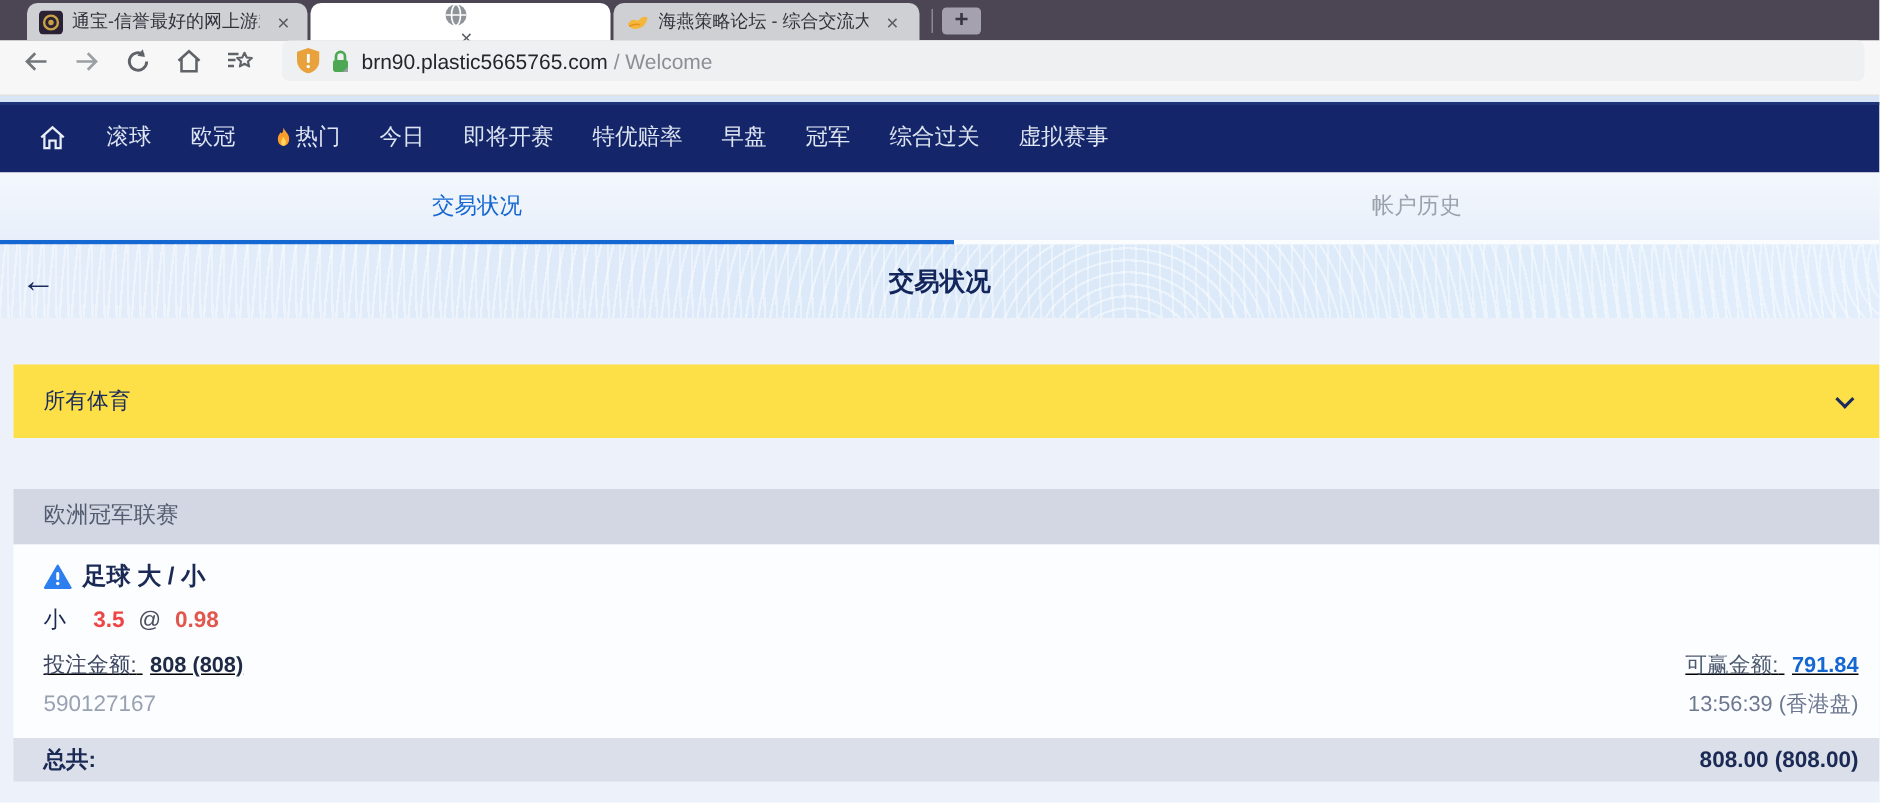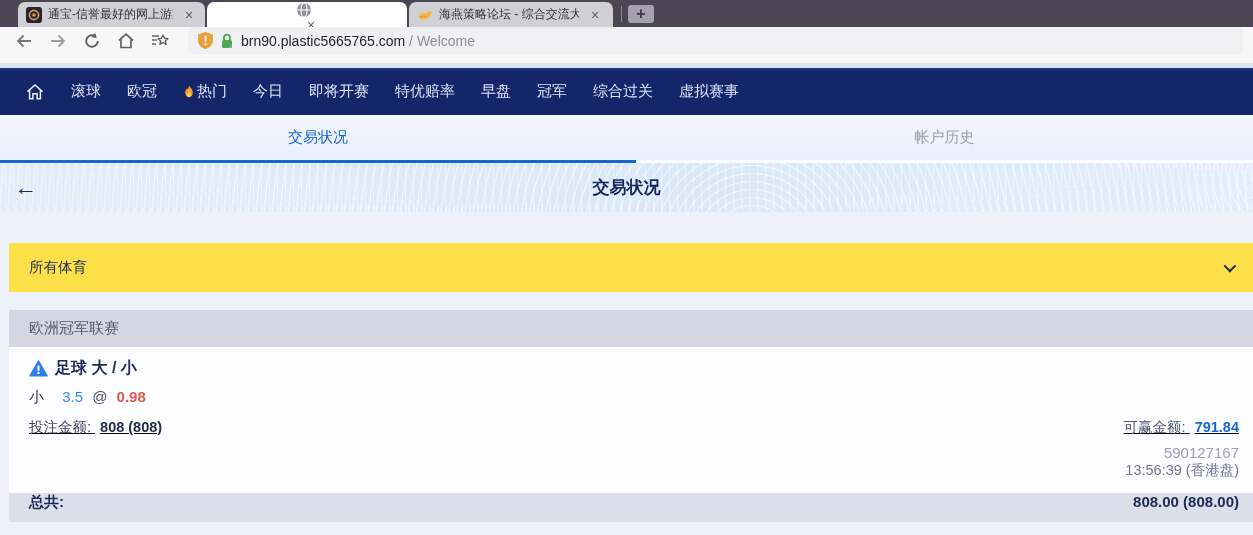--- a/index.html
+++ b/index.html
@@ -63,46 +63,46 @@
   .page-title { font-size:17px; font-weight:bold; color:#13265c; }
 
   
   .content { background:#edf1f9; height:323px; }
   .filter-row { margin-left:9px; height:49px; background:#fde047; display:flex;
     align-items:center; justify-content:space-between; padding:0 20px;
     font-size:14.5px; color:#1a2b5e; position:relative; top:31px; }
   .chevron-down { width:9px; height:9px; border-right:2px solid #1b2b5e;
     border-bottom:2px solid #1b2b5e; transform:rotate(45deg) translateY(-2px); }
 
-  .bet-card { margin-left:9px; position:relative; top:49px; }
+  .bet-card { margin-left:9px; position:relative; top:65px; }
   .match-head { background:#d3d7e3; padding:7px 20px 9px 20px; }
   .match-league { font-size:15px; color:#535c70; line-height:21px; }
   .match-teams { font-size:15px; color:#959db0; line-height:21px; white-space:pre; }
 
   .bet-body { background:#fcfdff; padding:11px 14px 13px 20px; }
   .market-row { display:flex; align-items:center; font-size:16px; font-weight:bold;
     color:#1b2a55; }
   .market-row .warn { margin-right:7px; display:flex; align-items:center; }
   .pick-row { margin-top:9px; font-size:15px; }
   .pick-sel { color:#1b2a55; margin-right:14px; }
-  .pick-hcp { color:#3b82f6; font-weight:normal; }
+  .pick-hcp { color:#ef4444; font-weight:bold; }
   .pick-at { color:#4a4f5e; margin:0 5px; }
   .pick-odds { color:#e2574d; font-weight:bold; }
   .stake-row { margin-top:11px; display:flex; justify-content:space-between;
     align-items:baseline; font-size:14.5px;text-decoration:underline; }
   .stake-label { color:#3c4660; }
   .stake-value { color:#1f2a44; font-weight:bold; margin-left:5px; }
   .win-label { color:#4c5a70; }
   .win-value { color:#1567d2; font-weight:bold; margin-left:5px; }
   .meta-row { margin-top:7px; display:flex; justify-content:space-between;
-    align-items:flex-end;flex-direction:column; }
+    align-items:center; }
   .ticket-id { font-size:15px; color:#9aa2b2; }
   .bet-time { font-size:14.5px; color:#6d7890; }
 
-  .total-row { background:#dbdfe9; height:29px; display:flex; 
+  .total-row { background:#dbdfe9; height:29px; display:flex; align-items:center;
     justify-content:space-between; padding:0 14px 0 20px; font-size:15px;
     font-weight:bold; color:#1b2a55; }
 </style>
 </head>
 <body>
 
 <div class="tabstrip">
   <div class="spacer-left"></div>
 
   <div class="ctab ctab1">

